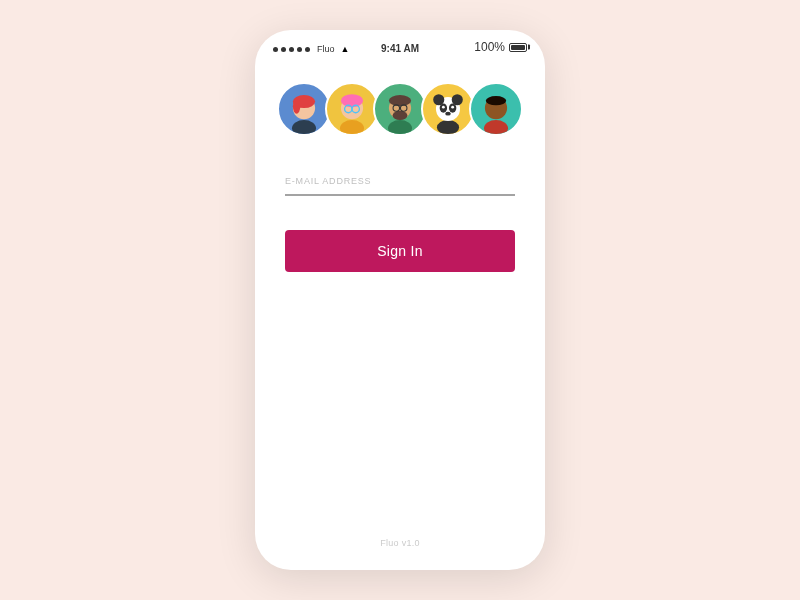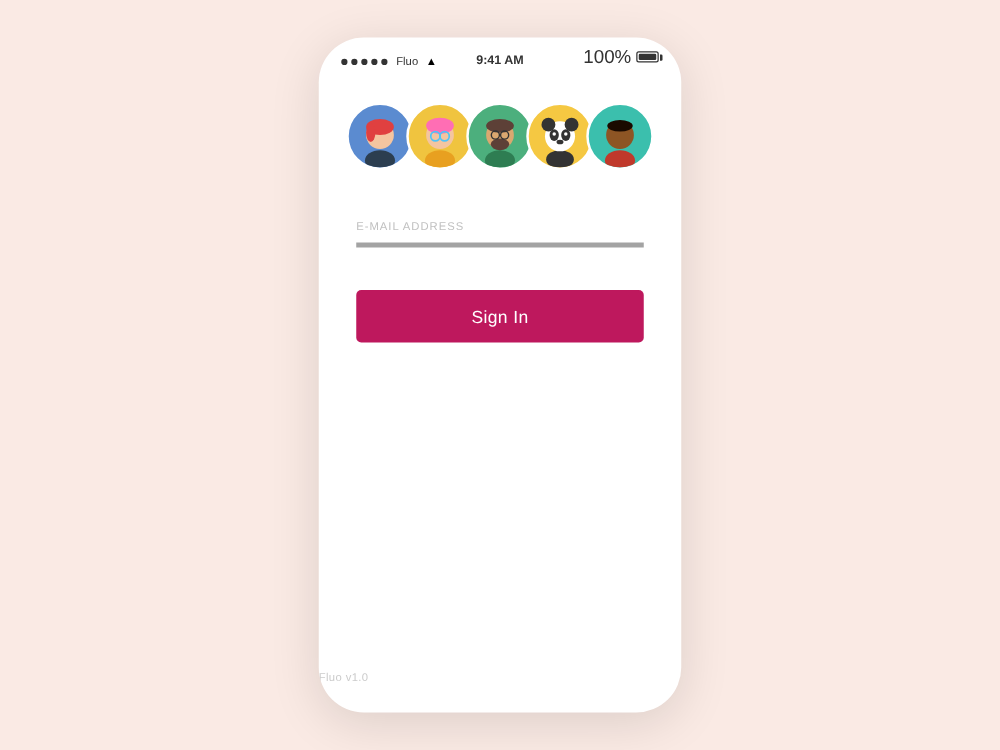--- a/index.html
+++ b/index.html
@@ -68,21 +68,21 @@
       color: #333;
       position: absolute;
       left: 50%;
       transform: translateX(-50%);
     }
 
     .status-right {
       display: flex;
       align-items: center;
       gap: 4px;
-      font-size: 15px;
+      font-size: 12px;
       color: #333;
       font-weight: 500;
     }
 
     .battery-icon {
       width: 18px;
       height: 9px;
       border: 1.5px solid #333;
       border-radius: 2px;
       position: relative;
@@ -157,21 +157,21 @@
       padding: 10px 30px 0 30px;
     }
 
     .input-group {
       margin-bottom: 4px;
     }
 
     .input-field {
       width: 100%;
       border: none;
-      border-bottom: 4px solid #a3a3a3;
+      border-bottom: 2px solid #a3a3a3;
       padding: 10px 0 8px 0;
       font-size: 9px;
       letter-spacing: 0.8px;
       color: #aaa;
       text-transform: uppercase;
       background: transparent;
       outline: none;
     }
 
     .input-field::placeholder {
@@ -192,20 +192,21 @@
       border-radius: 4px;
       color: white;
       font-size: 14px;
       font-weight: 400;
       letter-spacing: 0.3px;
       cursor: pointer;
     }
 
     
     .footer {
+      text-align: center;
       padding: 16px 0 20px 0;
       flex-shrink: 0;
     }
 
     .footer-text {
       font-size: 9px;
       color: #ccc;
       letter-spacing: 0.3px;
     }
 

